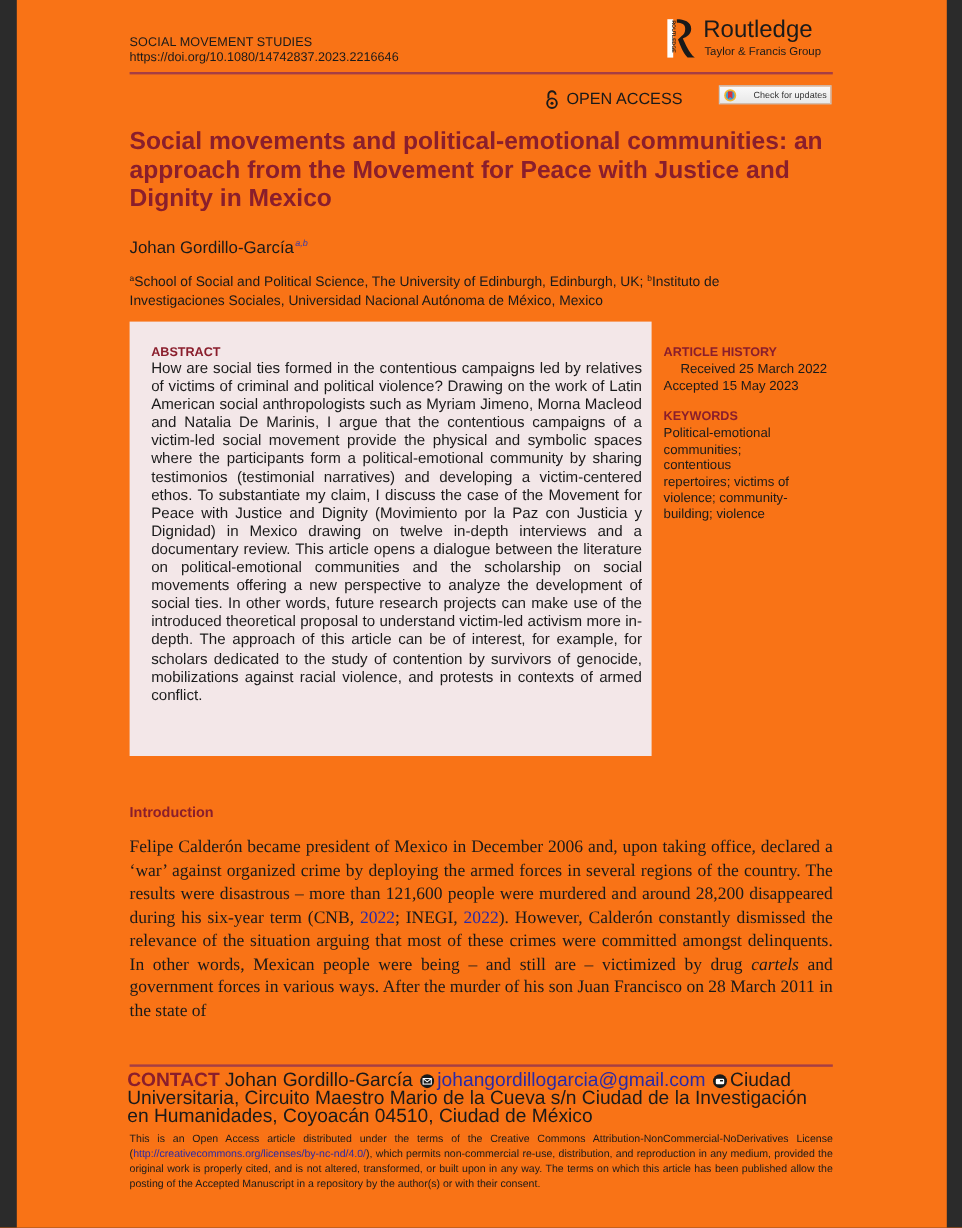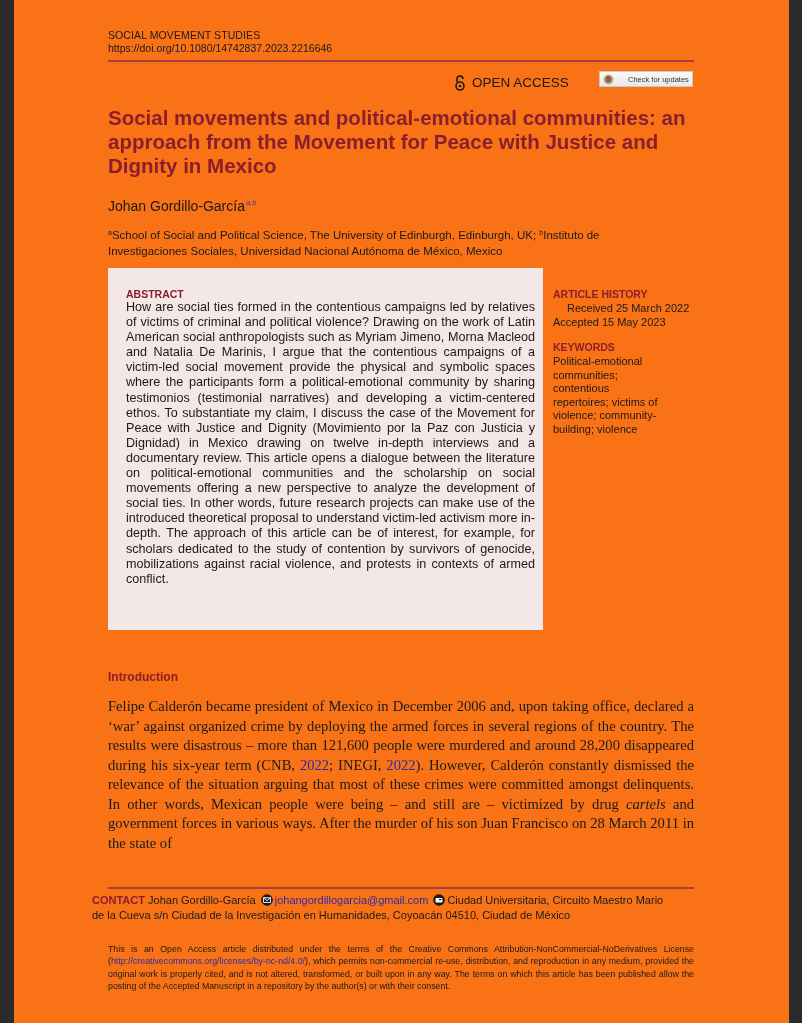--- a/index.html
+++ b/index.html
@@ -54,35 +54,44 @@
   .kw-head { left: 539px; top: 341px; }
   .kw-text { left: 539px; top: 355px; width: 112px; }
   .intro-head { left: 94px; top: 667px; font-size: 12px; font-weight: bold; color: #8a1e2c; line-height: 20px; text-align: center; }
   .body-text {
     left: 94px; top: 697px; width: 586px;
     font-family: "Liberation Serif", serif; font-size: 14.6px; line-height: 19.5px;
     text-align: justify;
   }
   .body-text a { color: #2a2aa8; text-decoration: none; }
   .contact-rule { left: 94px; top: 887px; width: 586px; height: 2px; background: #a63e44; }
-  .contact { left: 78px; top: 893px; width: 586px; font-size: 11px; line-height: 15px; }
+  .contact { left: 92px; top: 893px; width: 586px; font-size: 16px; line-height: 15px; }
   .contact-label { color: #8a1e2c; font-weight: bold; }
   .contact a { color: #2a2aa8; text-decoration: none; }
   .ic { display: inline-block; width: 12px; height: 12px; vertical-align: -2px; margin: 0 2px; }
   .license { left: 94px; top: 943px; width: 586px; font-size: 8.8px; line-height: 12.3px; text-align: justify; }
   .license a { color: #2a2aa8; text-decoration: none; }
 </style>
 </head>
 <body>
 
 <div class="page">
 
   <div class="abs journal-name">SOCIAL MOVEMENT STUDIES</div>
   <a class="abs doi" style="color:#1a1a1a;text-decoration:none;">https://doi.org/10.1080/14742837.2023.2216646</a>
 
+  <div class="abs logo">
+    <svg class="logo-mark" viewBox="0 0 24 36">
+      <rect x="0" y="2" width="5" height="32" fill="#fff"></rect>
+      <text x="4" y="3" font-size="4.3" font-family="Liberation Sans, sans-serif" font-weight="bold" transform="rotate(90 4 3)" fill="#1a1a1a">ROUTLEDGE</text>
+      <path d="M8 2 C14 2 20 4 20 10 C20 15 16 17 13 18 C15 22 18 30 23 34 L17 34 C13 30 11 24 9 19 L12 16 C14 15 15 13 15 10 C15 6 12 5 8 5 Z" fill="#1a1a1a"></path>
+    </svg>
+    <div class="logo-title">Routledge</div>
+    <div class="logo-sub">Taylor &amp; Francis Group</div>
+  </div>
 
   <div class="abs top-rule"></div>
 
   <div class="abs oa">
     <svg class="oa-icon" viewBox="0 0 12 16">
       <path d="M3 7 V4 a3 3 0 0 1 6 0" fill="none" stroke="#1a1a1a" stroke-width="1.6"></path>
       <circle cx="6" cy="11" r="4" fill="none" stroke="#1a1a1a" stroke-width="1.6"></circle>
       <circle cx="6" cy="11" r="1.3" fill="#1a1a1a"></circle>
     </svg>
     <span>OPEN ACCESS</span>

